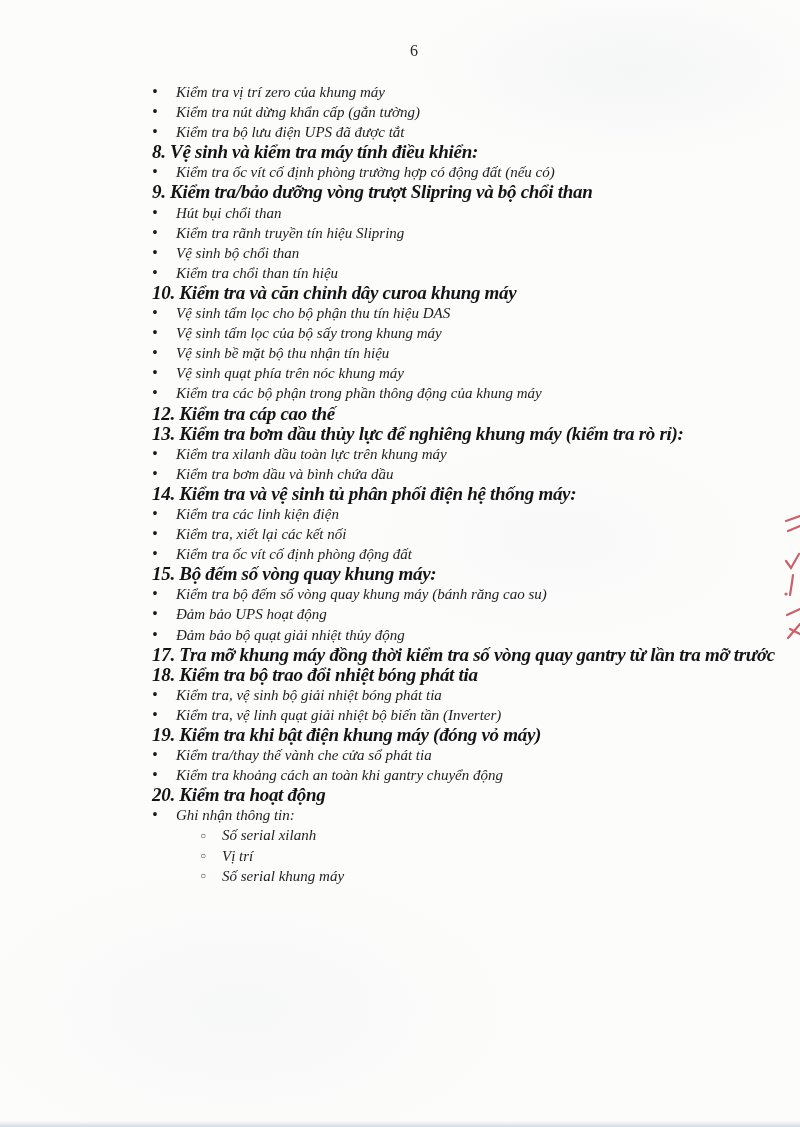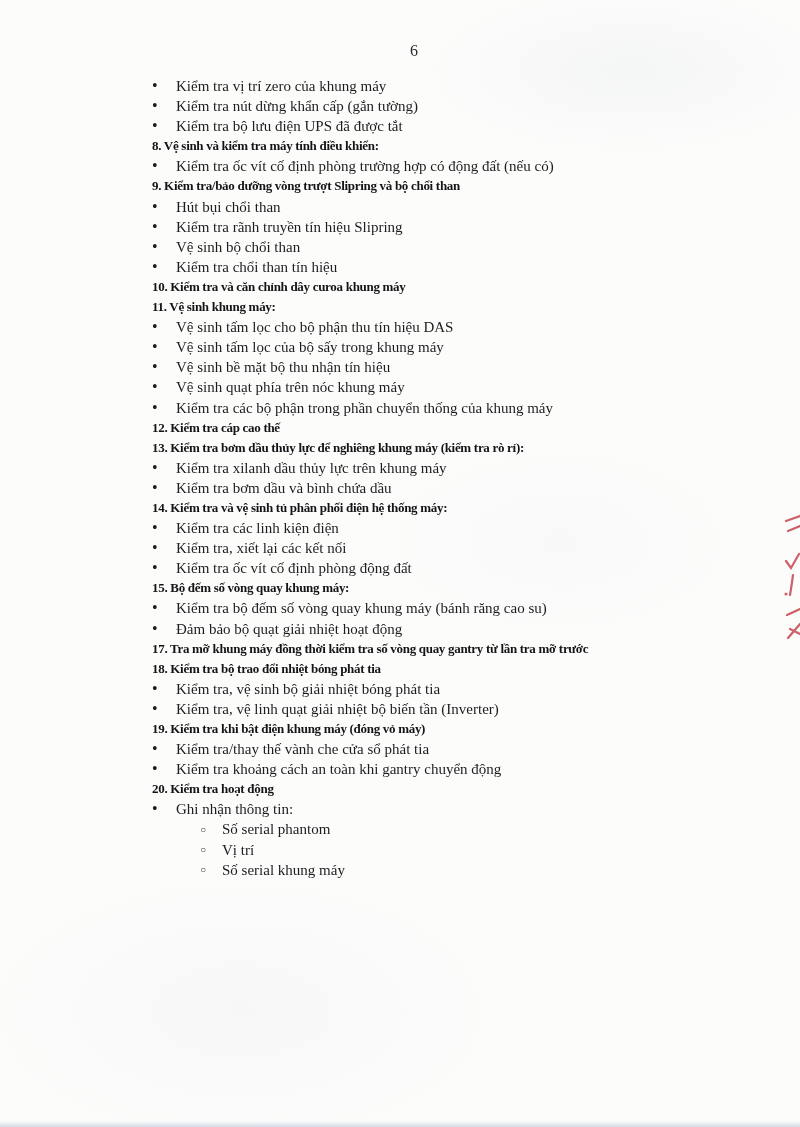--- a/index.html
+++ b/index.html
@@ -20,33 +20,34 @@
   }
   .page-number {
     position: absolute;
     top: 42px; left: 0; width: 828px;
     text-align: center;
     font-size: 16px;
     color: #2a2a2e;
   }
   .content {
     position: absolute;
-    left: 152px; top: 76px;
+    left: 152px; top: 82px;
     width: 560px;
     color: #1d1d20;
+    font-style: italic;
   }
   .row {
     height: 20.1px;
     line-height: 20.1px;
     font-size: 15px;
     white-space: nowrap;
   }
   .row.heading {
     font-weight: bold;
-    font-size: 13px;
+    font-size: 19px;
     letter-spacing: -0.3px;
     color: #141417;
   }
   .row .marker {
     display: inline-block;
     width: 24px;
     font-size: 16px;
     color: #1d1d20;
   }
   .row.sub .marker {
@@ -80,47 +81,47 @@
       <div class="row bullet"><span class="marker">•</span><span class="text">Kiểm tra nút dừng khẩn cấp (gắn tường)</span></div>
       <div class="row bullet"><span class="marker">•</span><span class="text">Kiểm tra bộ lưu điện UPS đã được tắt</span></div>
       <div class="row heading"><span class="text">8. Vệ sinh và kiểm tra máy tính điều khiển:</span></div>
       <div class="row bullet"><span class="marker">•</span><span class="text">Kiểm tra ốc vít cố định phòng trường hợp có động đất (nếu có)</span></div>
       <div class="row heading"><span class="text">9. Kiểm tra/bảo dưỡng vòng trượt Slipring và bộ chổi than</span></div>
       <div class="row bullet"><span class="marker">•</span><span class="text">Hút bụi chổi than</span></div>
       <div class="row bullet"><span class="marker">•</span><span class="text">Kiểm tra rãnh truyền tín hiệu Slipring</span></div>
       <div class="row bullet"><span class="marker">•</span><span class="text">Vệ sinh bộ chổi than</span></div>
       <div class="row bullet"><span class="marker">•</span><span class="text">Kiểm tra chổi than tín hiệu</span></div>
       <div class="row heading"><span class="text">10. Kiểm tra và căn chỉnh dây curoa khung máy</span></div>
-      <div class="row heading"><span class="text">11. Vệ sinh khung máy:</span></div>
       <div class="row bullet"><span class="marker">•</span><span class="text">Vệ sinh tấm lọc cho bộ phận thu tín hiệu DAS</span></div>
       <div class="row bullet"><span class="marker">•</span><span class="text">Vệ sinh tấm lọc của bộ sấy trong khung máy</span></div>
       <div class="row bullet"><span class="marker">•</span><span class="text">Vệ sinh bề mặt bộ thu nhận tín hiệu</span></div>
       <div class="row bullet"><span class="marker">•</span><span class="text">Vệ sinh quạt phía trên nóc khung máy</span></div>
-      <div class="row bullet"><span class="marker">•</span><span class="text">Kiểm tra các bộ phận trong phần chuyển thống của khung máy</span></div>
+      <div class="row bullet"><span class="marker">•</span><span class="text">Kiểm tra các bộ phận trong phần thông động của khung máy</span></div>
       <div class="row heading"><span class="text">12. Kiểm tra cáp cao thế</span></div>
       <div class="row heading"><span class="text">13. Kiểm tra bơm dầu thủy lực để nghiêng khung máy (kiểm tra rò rỉ):</span></div>
-      <div class="row bullet"><span class="marker">•</span><span class="text">Kiểm tra xilanh dầu thủy lực trên khung máy</span></div>
+      <div class="row bullet"><span class="marker">•</span><span class="text">Kiểm tra xilanh dầu toàn lực trên khung máy</span></div>
       <div class="row bullet"><span class="marker">•</span><span class="text">Kiểm tra bơm dầu và bình chứa dầu</span></div>
       <div class="row heading"><span class="text">14. Kiểm tra và vệ sinh tủ phân phối điện hệ thống máy:</span></div>
       <div class="row bullet"><span class="marker">•</span><span class="text">Kiểm tra các linh kiện điện</span></div>
       <div class="row bullet"><span class="marker">•</span><span class="text">Kiểm tra, xiết lại các kết nối</span></div>
       <div class="row bullet"><span class="marker">•</span><span class="text">Kiểm tra ốc vít cố định phòng động đất</span></div>
       <div class="row heading"><span class="text">15. Bộ đếm số vòng quay khung máy:</span></div>
       <div class="row bullet"><span class="marker">•</span><span class="text">Kiểm tra bộ đếm số vòng quay khung máy (bánh răng cao su)</span></div>
-      <div class="row bullet"><span class="marker">•</span><span class="text">Đảm bảo bộ quạt giải nhiệt hoạt động</span></div>
+      <div class="row bullet"><span class="marker">•</span><span class="text">Đảm bảo UPS hoạt động</span></div>
+      <div class="row bullet"><span class="marker">•</span><span class="text">Đảm bảo bộ quạt giải nhiệt thủy động</span></div>
       <div class="row heading"><span class="text">17. Tra mỡ khung máy đồng thời kiểm tra số vòng quay gantry từ lần tra mỡ trước</span></div>
       <div class="row heading"><span class="text">18. Kiểm tra bộ trao đổi nhiệt bóng phát tia</span></div>
       <div class="row bullet"><span class="marker">•</span><span class="text">Kiểm tra, vệ sinh bộ giải nhiệt bóng phát tia</span></div>
       <div class="row bullet"><span class="marker">•</span><span class="text">Kiểm tra, vệ linh quạt giải nhiệt bộ biến tần (Inverter)</span></div>
       <div class="row heading"><span class="text">19. Kiểm tra khi bật điện khung máy (đóng vỏ máy)</span></div>
       <div class="row bullet"><span class="marker">•</span><span class="text">Kiểm tra/thay thế vành che cửa sổ phát tia</span></div>
       <div class="row bullet"><span class="marker">•</span><span class="text">Kiểm tra khoảng cách an toàn khi gantry chuyển động</span></div>
       <div class="row heading"><span class="text">20. Kiểm tra hoạt động</span></div>
       <div class="row bullet"><span class="marker">•</span><span class="text">Ghi nhận thông tin:</span></div>
-      <div class="row sub"><span class="marker">○</span><span class="text">Số serial phantom</span></div>
+      <div class="row sub"><span class="marker">○</span><span class="text">Số serial xilanh</span></div>
       <div class="row sub"><span class="marker">○</span><span class="text">Vị trí</span></div>
       <div class="row sub"><span class="marker">○</span><span class="text">Số serial khung máy</span></div>
     </div>
 
   <svg class="red-marks" viewBox="0 0 22 140" xmlns="http://www.w3.org/2000/svg">
     <g stroke="#c64c55" stroke-width="2.2" stroke-linecap="round" fill="none" opacity="0.88">
       <path d="M8,16 L22,11"></path>
       <path d="M10,26 L22,21"></path>
       <path d="M8,56 L13,63 L21,49"></path>
       <path d="M15,70 C14,78 13,84 12,90"></path>

